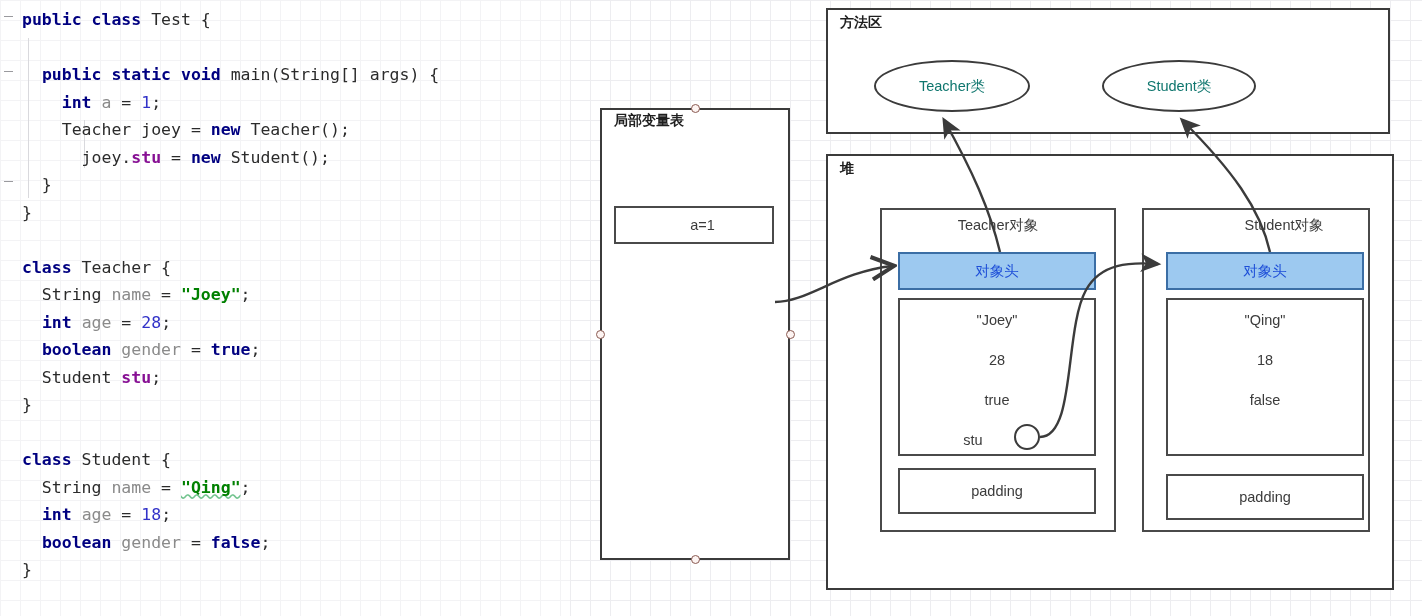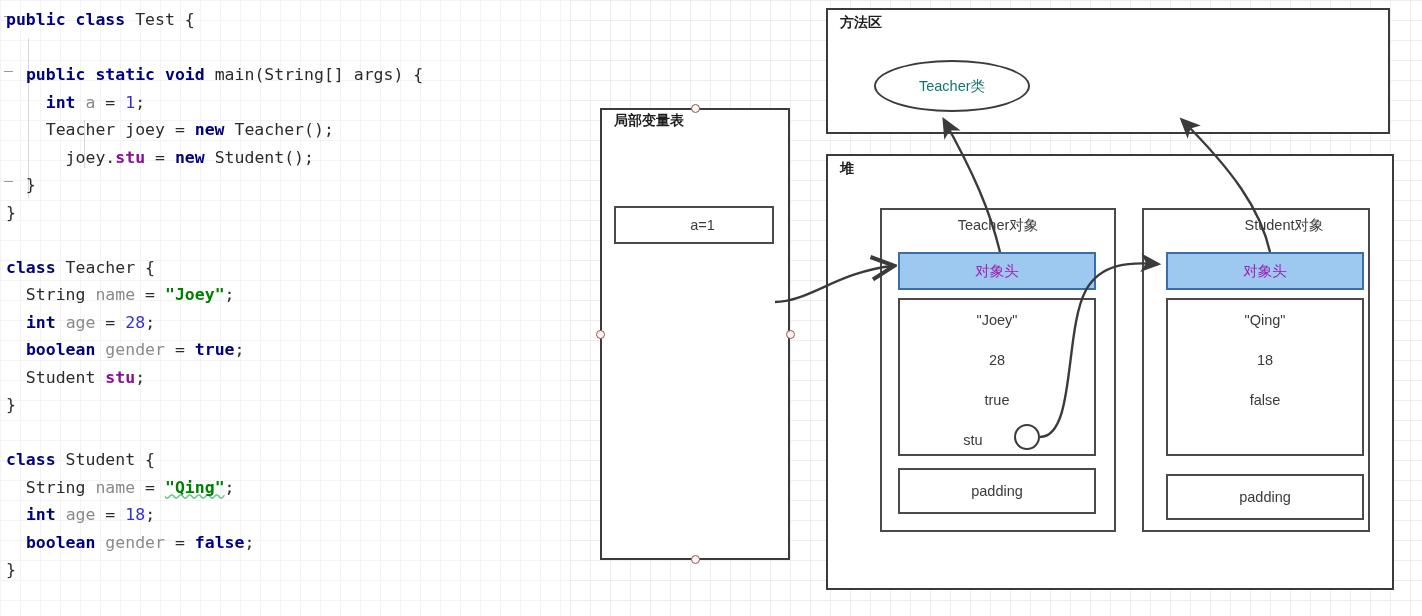--- a/index.html
+++ b/index.html
@@ -37,21 +37,21 @@
   #code {
     position: absolute;
     left: 0; top: 0;
     padding: 6px 0 0 0;
     font-family: "DejaVu Sans Mono", "Liberation Mono", monospace;
     font-size: 16.5px;
     line-height: 27.5px;
     white-space: pre;
     color: #2b2b2b;
   }
-  .ln { display: block; height: 27.5px; position: relative; padding-left: 6px; }
+  .ln { display: block; height: 27.5px; position: relative; padding-left: 22px; }
   .kw   { color: #000080; font-weight: bold; }
   .str  { color: #008000; font-weight: bold; }
   .num  { color: #3232c8; }
   .fld  { color: #8a8a8a; }
   .fldp { color: #871094; font-weight: bold; }
   .pln  { color: #2b2b2b; }
   .squiggle {
     text-decoration: underline wavy #73c48f;
     text-decoration-skip-ink: none;
   }
@@ -113,21 +113,21 @@
     border: 2px solid #4a4a4a;
     display: flex;
     align-items: center;
     justify-content: center;
     font-size: 14.5px;
     color: #3b3b3b;
   }
   .cell.header-blue {
     background: #9dc9f0;
     border-color: #3b6ea5;
-    color: #a21caf;
+    color: #1d4ed8;
     text-align: right;
   }
   .obj-caption {
     position: absolute;
     width: 100%;
     text-align: center;
     font-size: 14.5px;
     color: #3b3b3b;
   }
   .field-row {
@@ -203,20 +203,21 @@
 
     <div class="handle" style="left:120.5px; top:103.5px;"></div>
     <div class="handle" style="left:25.5px;  top:329.5px;"></div>
     <div class="handle" style="left:215.5px; top:329.5px;"></div>
     <div class="handle" style="left:120.5px; top:554.5px;"></div>
 
     <div class="shape" style="left:256px; top:8px; width:564px; height:126px;"></div>
     <div class="shape-label title-cn" style="left:270px; top:14px;">方法区</div>
 
     <div class="ellipse" style="left:304px; top:60px; width:156px; height:52px;">Teacher类</div>
+    <div class="ellipse" style="left:532px; top:60px; width:154px; height:52px;">Student类</div>
 
     <div class="shape" style="left:256px; top:154px; width:568px; height:436px;"></div>
     <div class="shape-label title-cn" style="left:270px; top:160px;">堆</div>
 
     <div class="shape shape-thin" style="left:310px; top:208px; width:236px; height:324px;">
       <div class="obj-caption" style="left:0; top:6px;">Teacher对象</div>
     </div>
     <div class="cell header-blue" style="left:328px; top:252px; width:198px; height:38px;">对象头</div>
     <div class="cell" style="left:328px; top:298px; width:198px; height:158px; display:block;">
       <div class="field-row" style="left:0; top:12px;">"Joey"</div>

